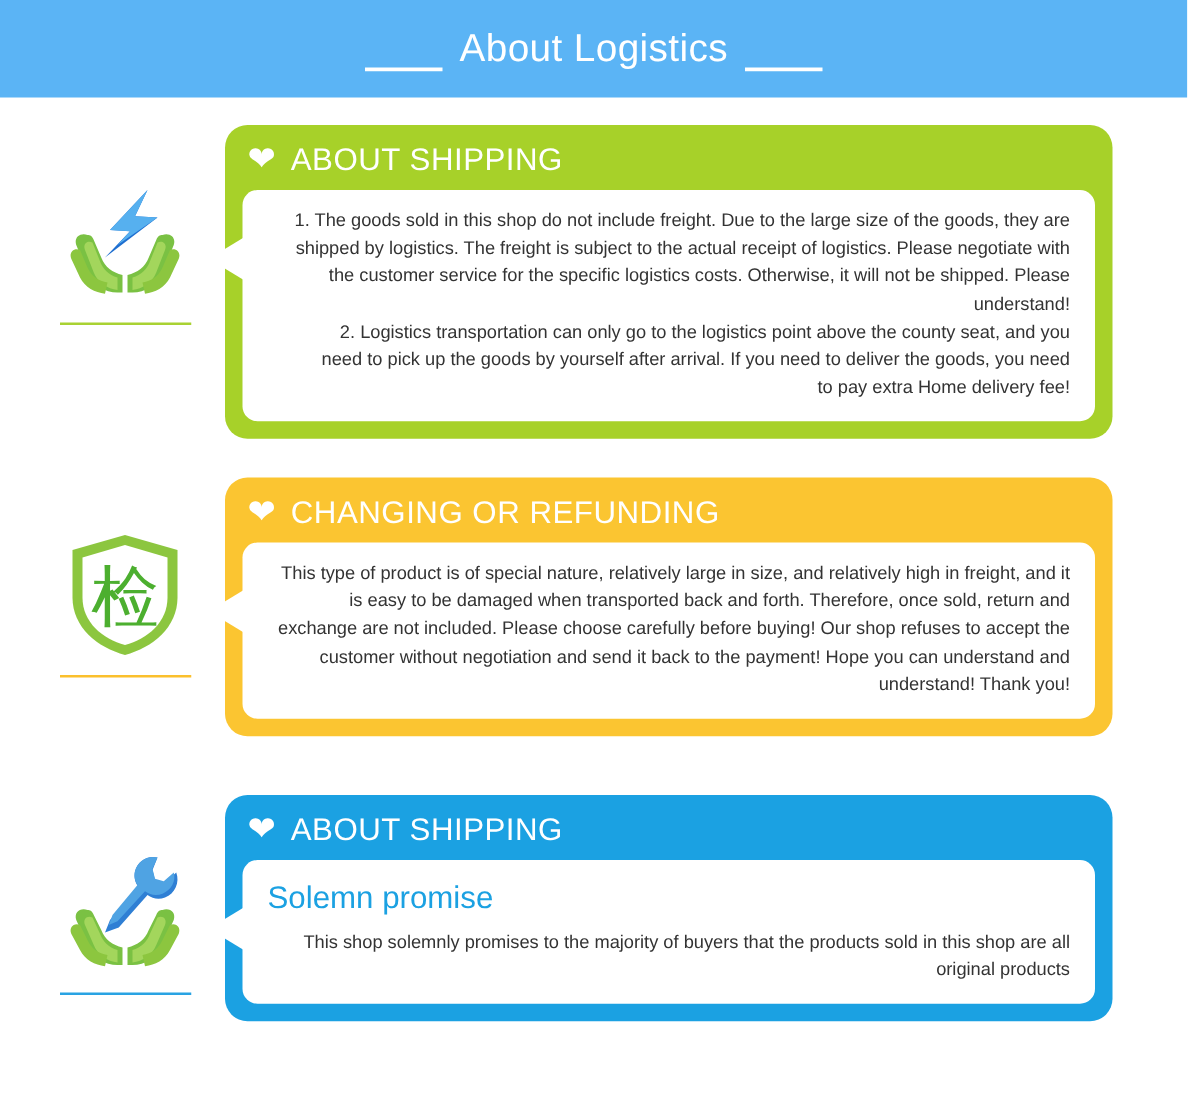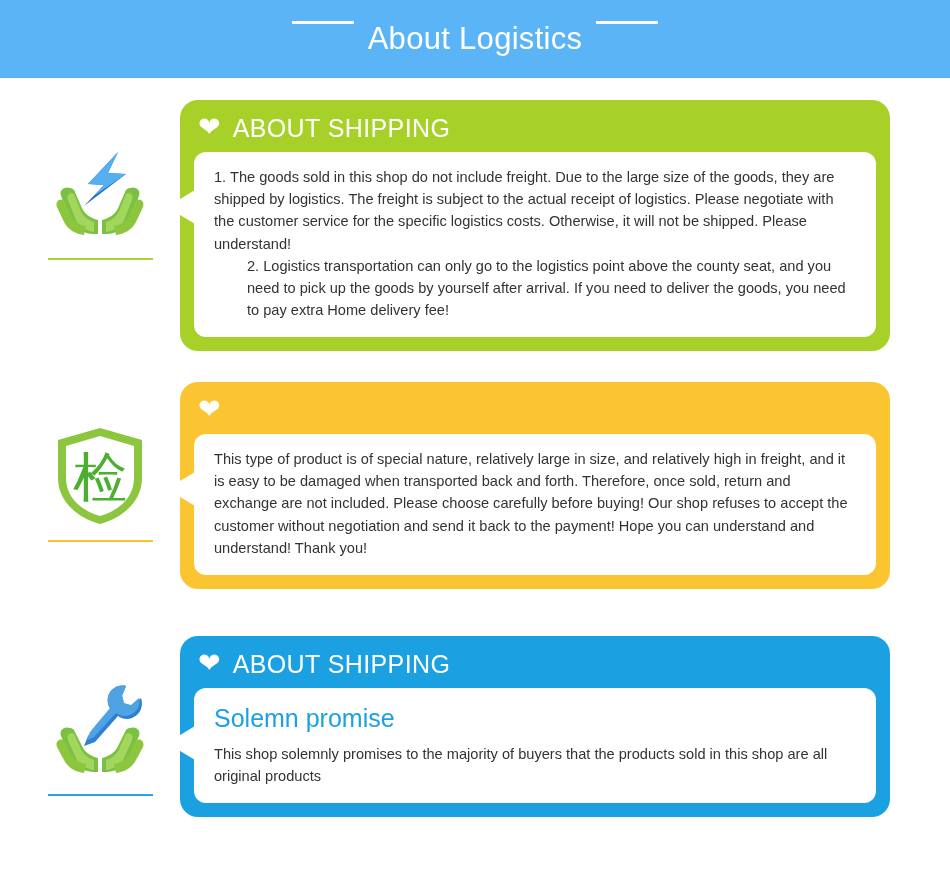--- a/index.html
+++ b/index.html
@@ -21,21 +21,21 @@
     position: absolute;
     left: 0; top: 0;
     width: 950px; height: 78px;
     background: #5bb4f5;
     display: flex;
     align-items: center;
     justify-content: center;
   }
   .banner-inner {
     display: flex;
-    align-items: flex-start;
+    align-items: flex-end;
     gap: 14px;
   }
   .banner-rule {
     width: 62px;
     height: 3px;
     background: #ffffff;
   }
   .banner-title {
     color: #ffffff;
     font-size: 31px;
@@ -117,20 +117,21 @@
     margin: 0 14px 14px 14px;
     background: #ffffff;
     border-radius: 12px;
     padding: 14px 20px 16px 20px;
   }
   .card-body p {
     margin: 0;
     color: #333333;
     font-size: 14.6px;
     line-height: 1.52;
+    text-align: right;
   }
   .card-body p + p { margin-top: 0; margin-left: 33px; }
 
   
   .pointer {
     position: absolute;
     left: -27px;
     top: 38px;
     width: 0; height: 0;
     border-top: 17px solid transparent;
@@ -204,20 +205,21 @@
           <path d="M50 12 L84 22 L84 54 C84 74 68 87 50 92 C32 87 16 74 16 54 L16 22 Z" fill="#ffffff"></path>
           <text x="50" y="72" font-family="'DejaVu Sans', sans-serif" font-size="54" fill="#4caf2f" text-anchor="middle">检</text>
         </svg>
       </div>
       <div class="icon-underline ul-yellow"></div>
     </div>
 
     <div class="card card-yellow" style="top:0;">
       <div class="card-head">
         <span class="heart">❤</span>
+        <span class="card-title">CHANGING OR  REFUNDING</span>
       </div>
       <div class="card-body">
         <div class="pointer"></div>
         <p>This type of product is of special nature, relatively large in size, and relatively high in freight, and it is easy to be damaged when transported back and forth. Therefore, once sold, return and exchange are not included. Please choose carefully before buying! Our shop refuses to accept the customer without negotiation and send it back to the payment! Hope you can understand and understand! Thank you!</p>
       </div>
     </div>
   </div>
 
   <div class="section" id="section-quality">
 

